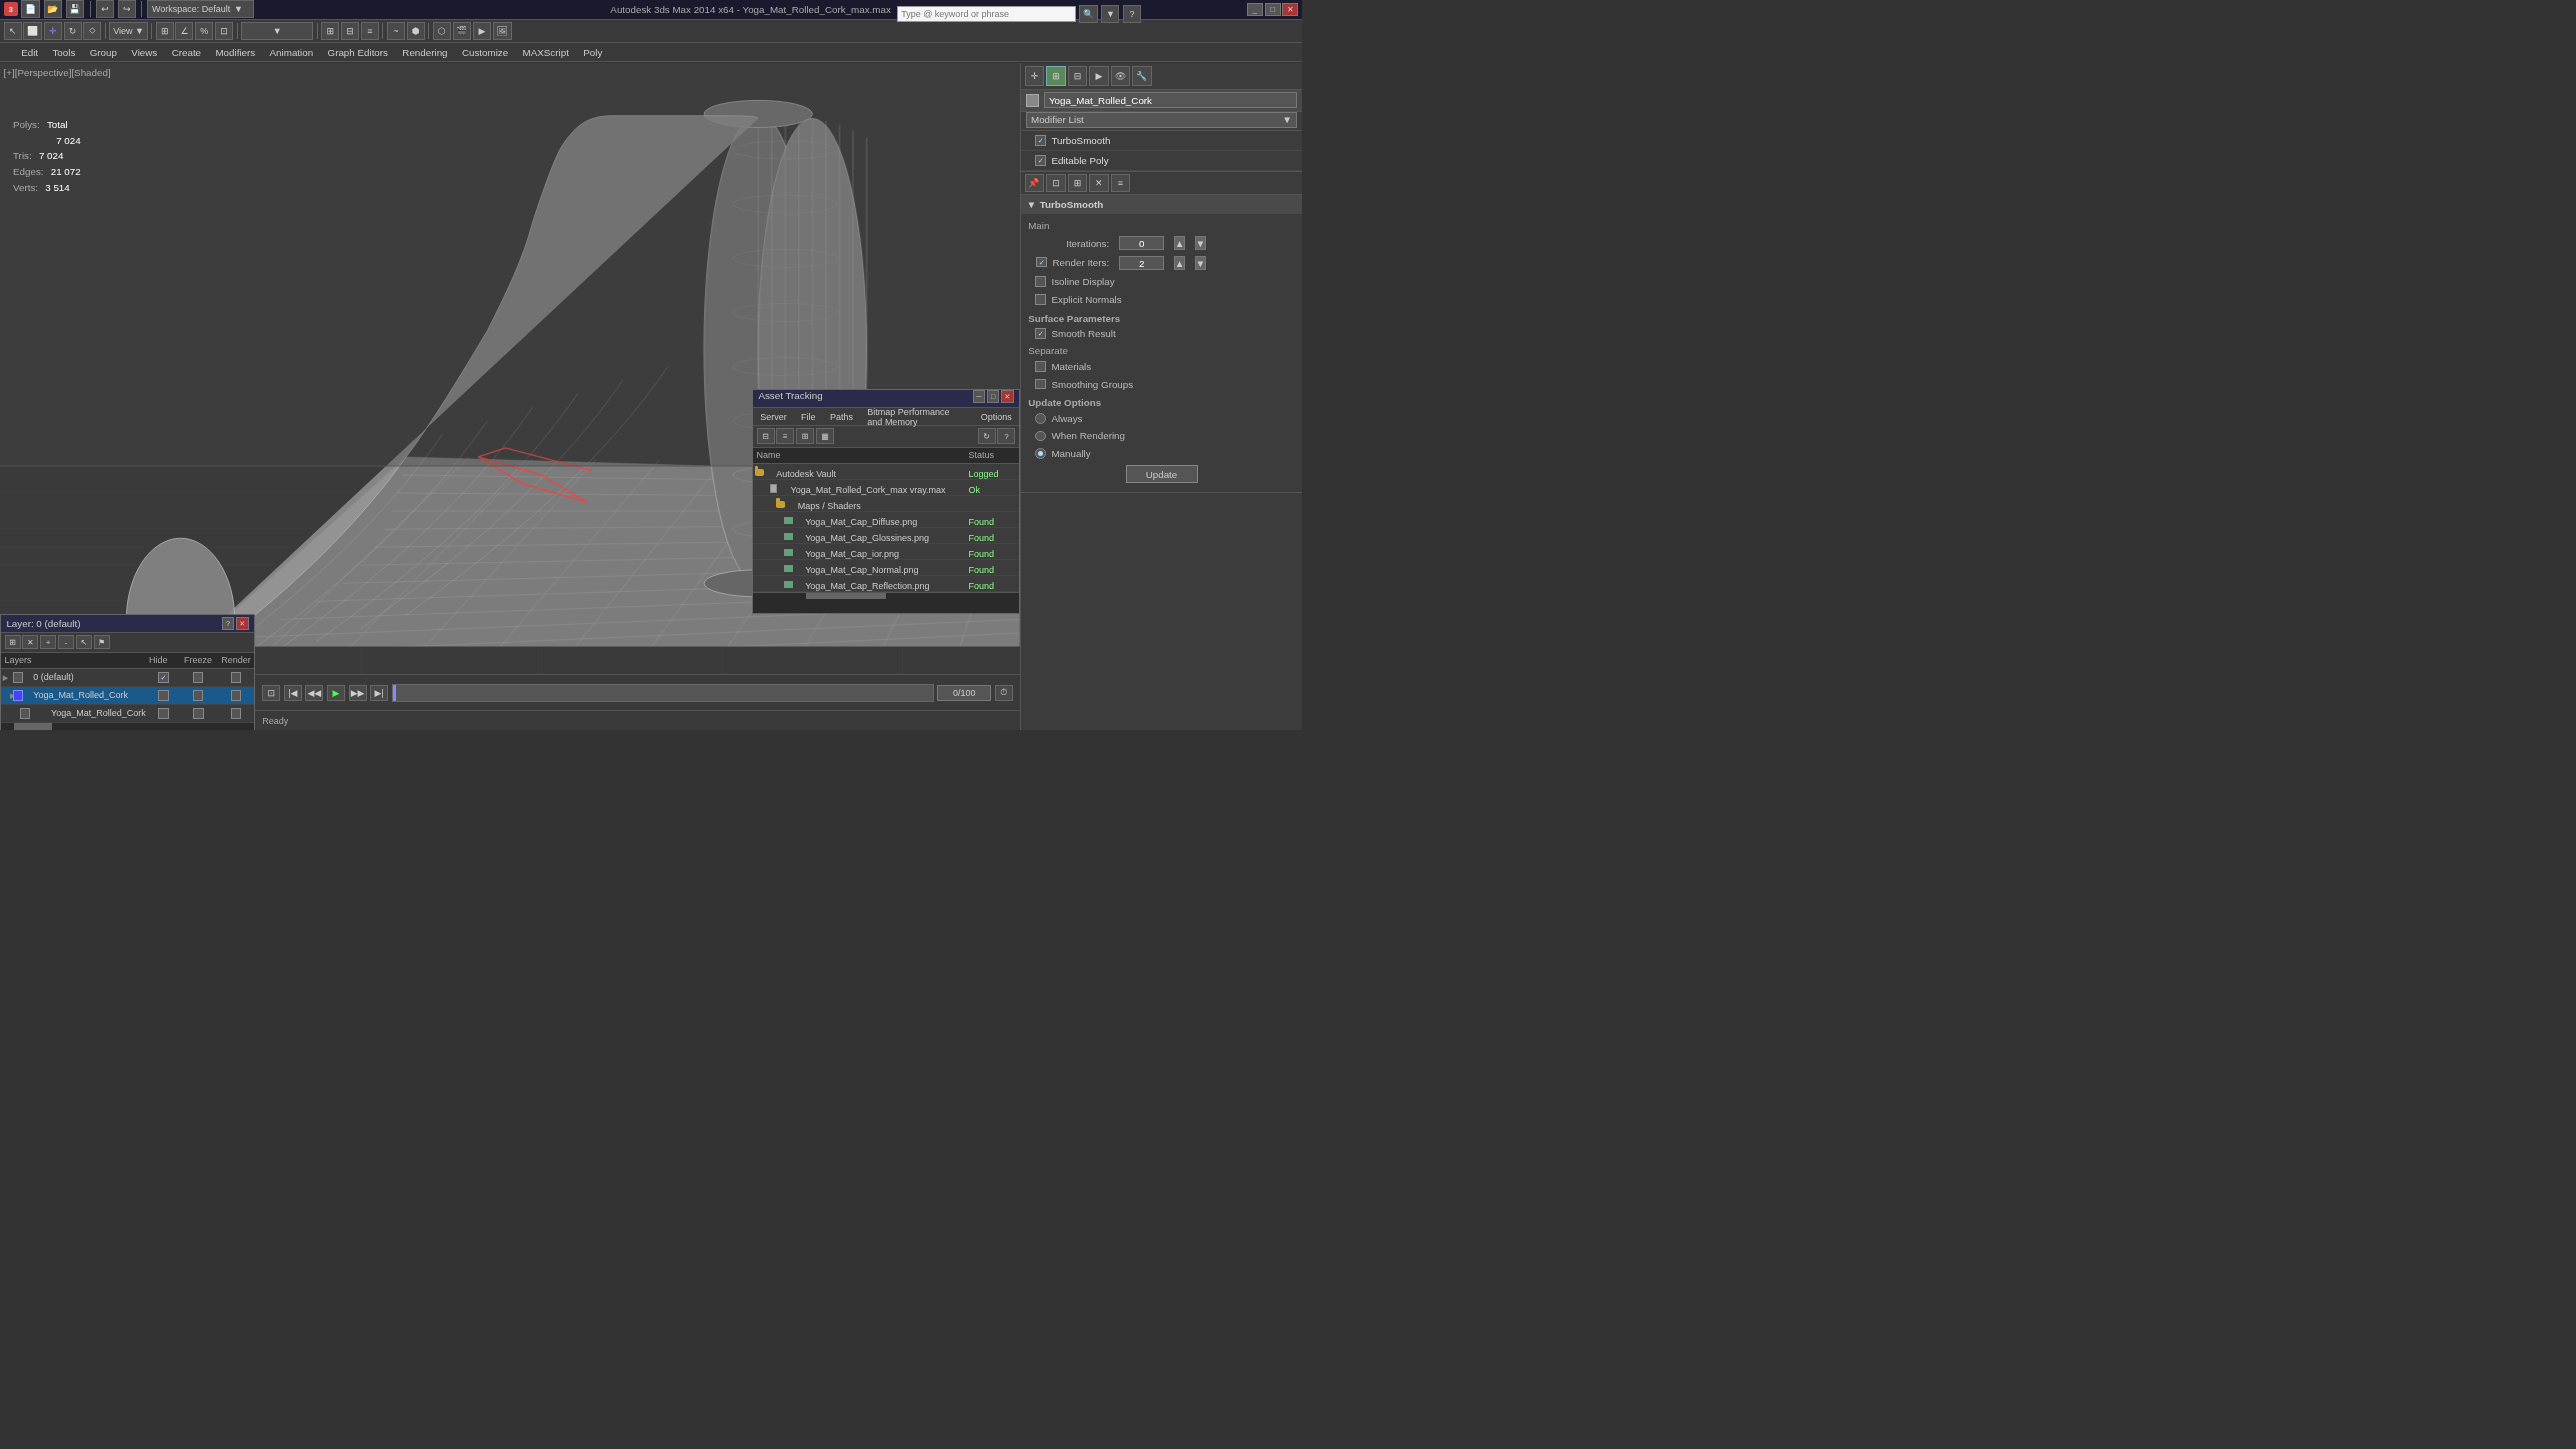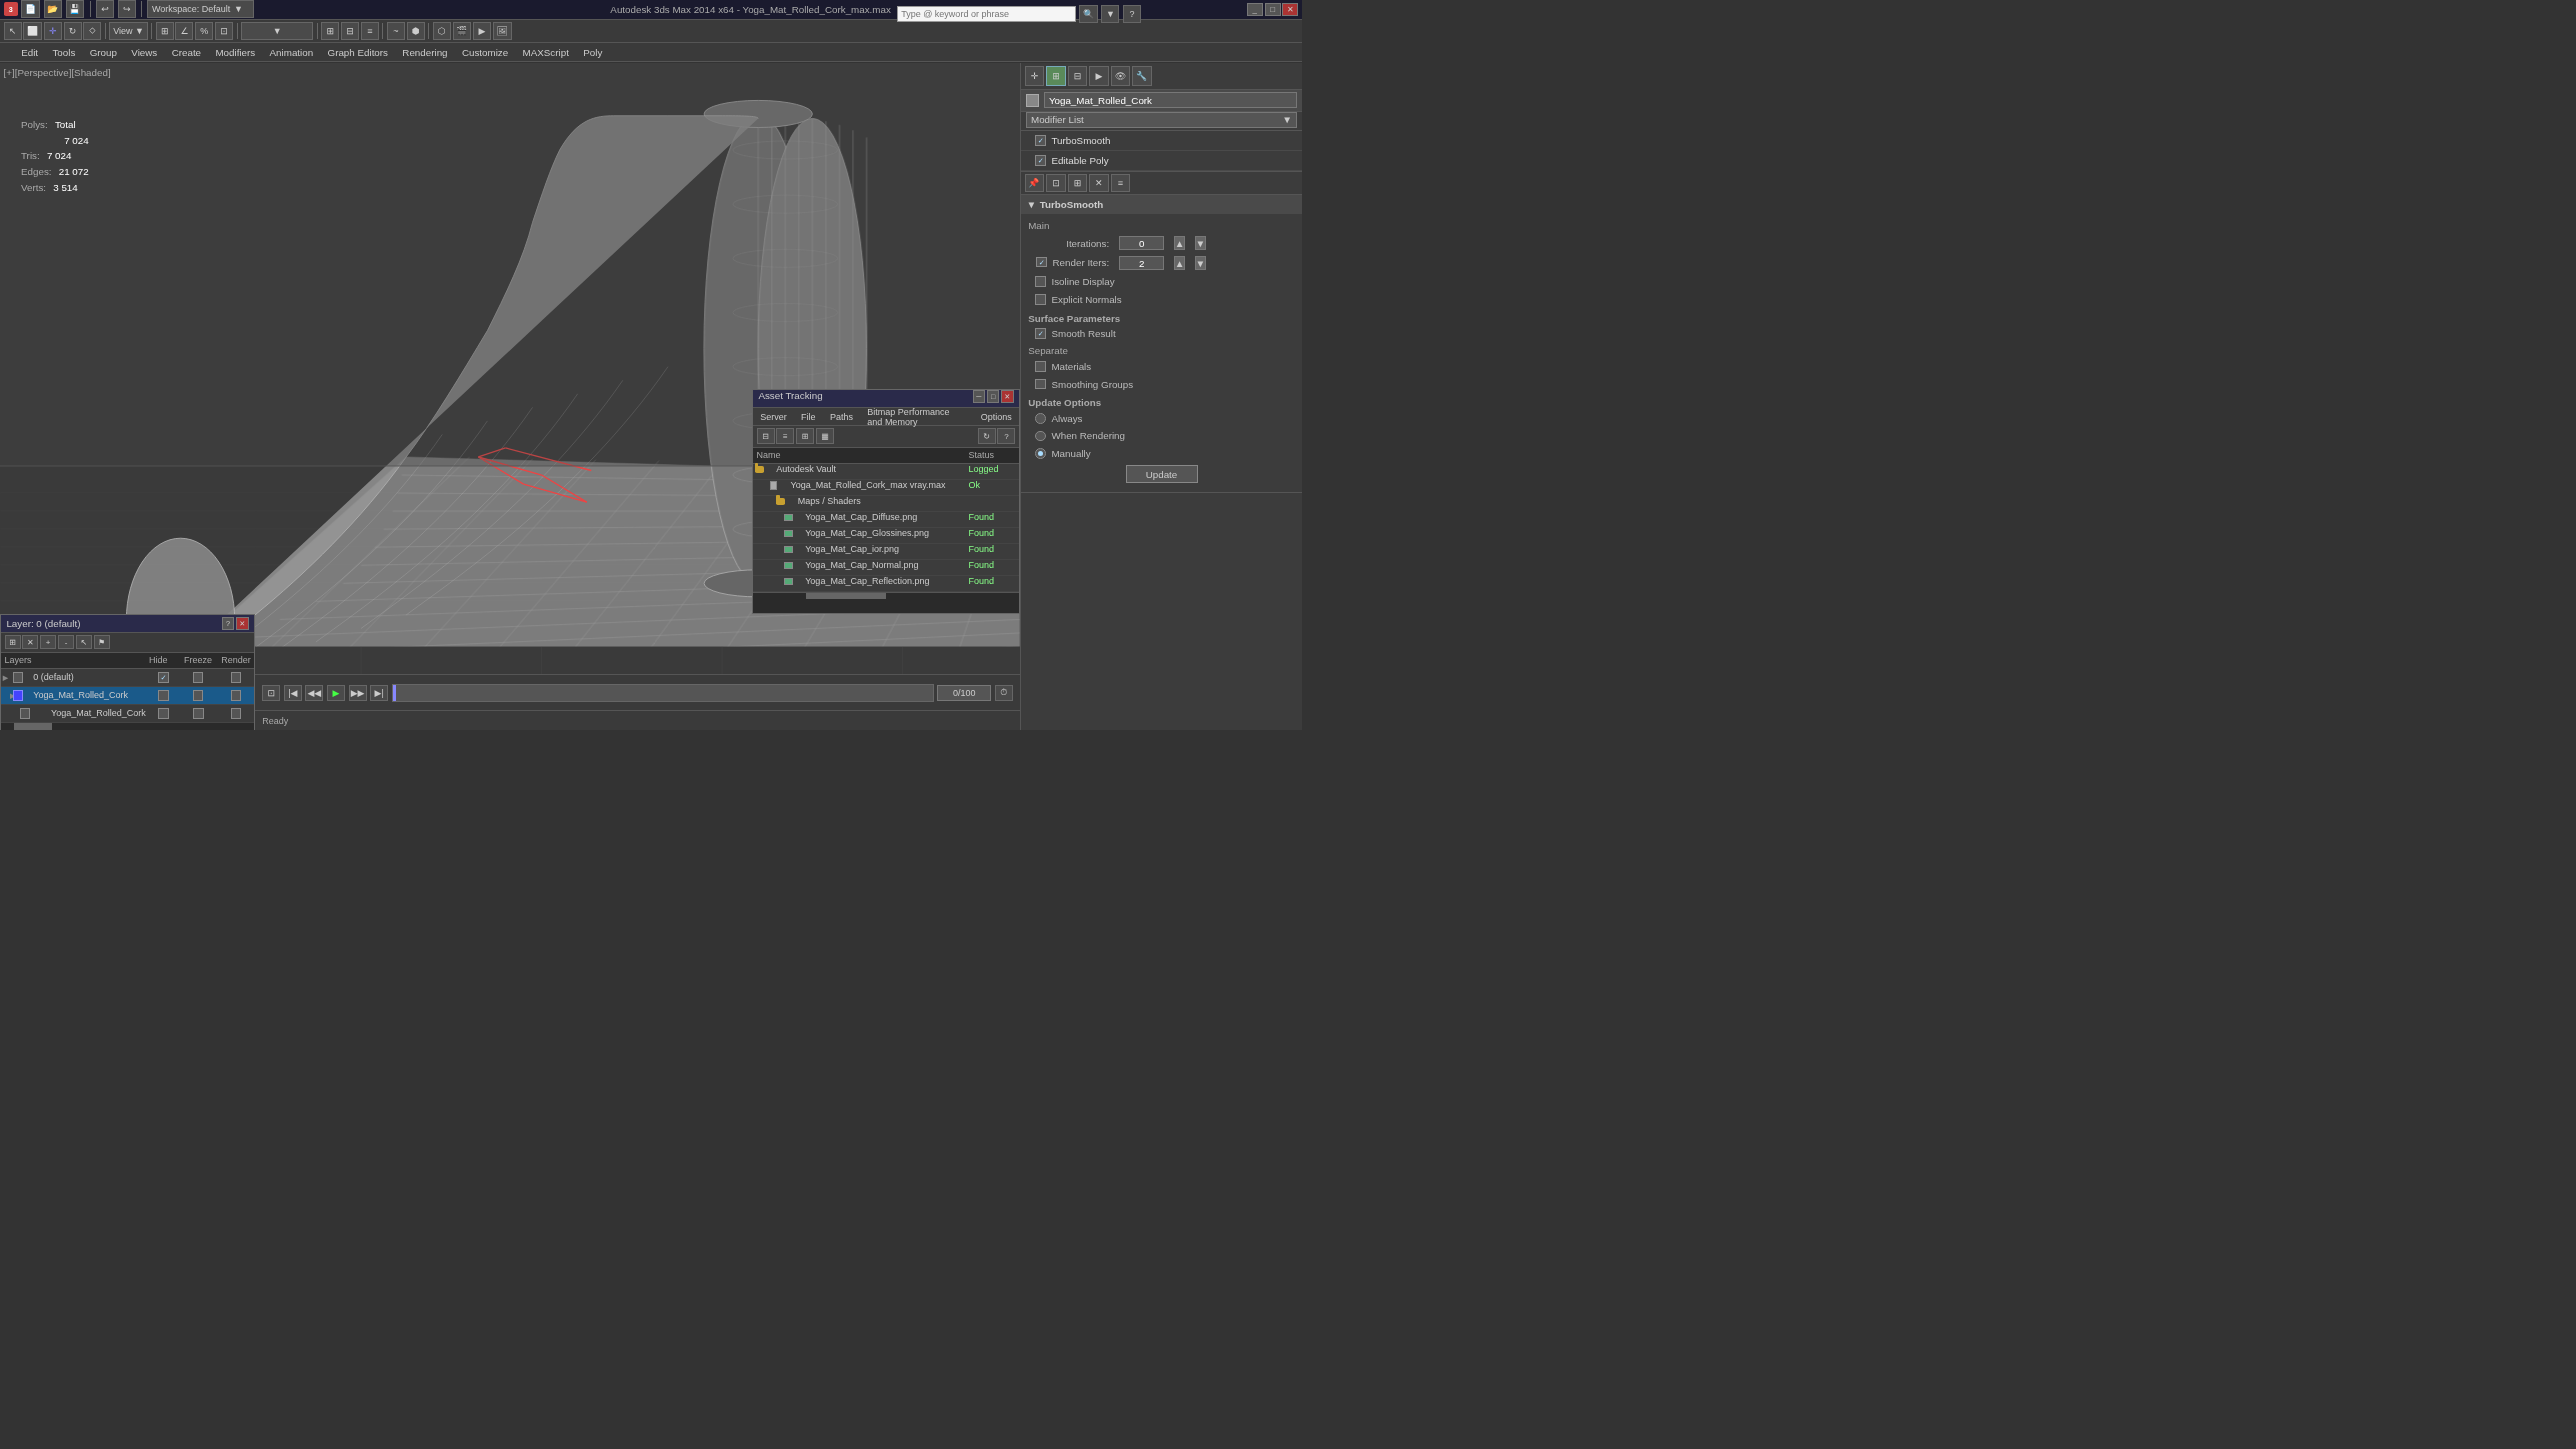--- a/index.html
+++ b/index.html
@@ -163,21 +163,21 @@
       position: absolute;
       top: 3.6px;
       left: 3.6px;
       font-size: 9.8px;
       color: #aaa;
       z-index: 10;
     }
     #viewport-stats {
       position: absolute;
       top: 54px;
-      left: 21px;
+      left: 13px;
       z-index: 10;
       line-height: 1.6;
       font-size: 9.8px;
       color: #ccc;
     }
     .stat-row {
       display: flex;
       gap: 7.2px;
     }
     .stat-label { color: #aaa; }
@@ -517,21 +517,21 @@
       align-items: center;
       border-bottom: 0.9px solid #555;
       font-size: 9px;
       color: #aaa;
     }
     .asset-col-name { flex: 1; padding: 0 3.6px; }
     .asset-col-status { width: 54px; padding: 0 3.6px; }
     .asset-row {
       height: 16px;
       display: flex;
-      align-items: flex-start;
+      align-items: flex-end;
       border-bottom: 0.9px solid #444;
       font-size: 9px;
     }
     .asset-row-name { flex: 1; padding: 0 3.6px 0 10.7px; color: #ccc; white-space: nowrap; overflow: hidden; }
     .asset-row-icon {
       width: 12.5px;
       height: 12.5px;
       flex-shrink: 0;
       display: flex;
       align-items: center;

